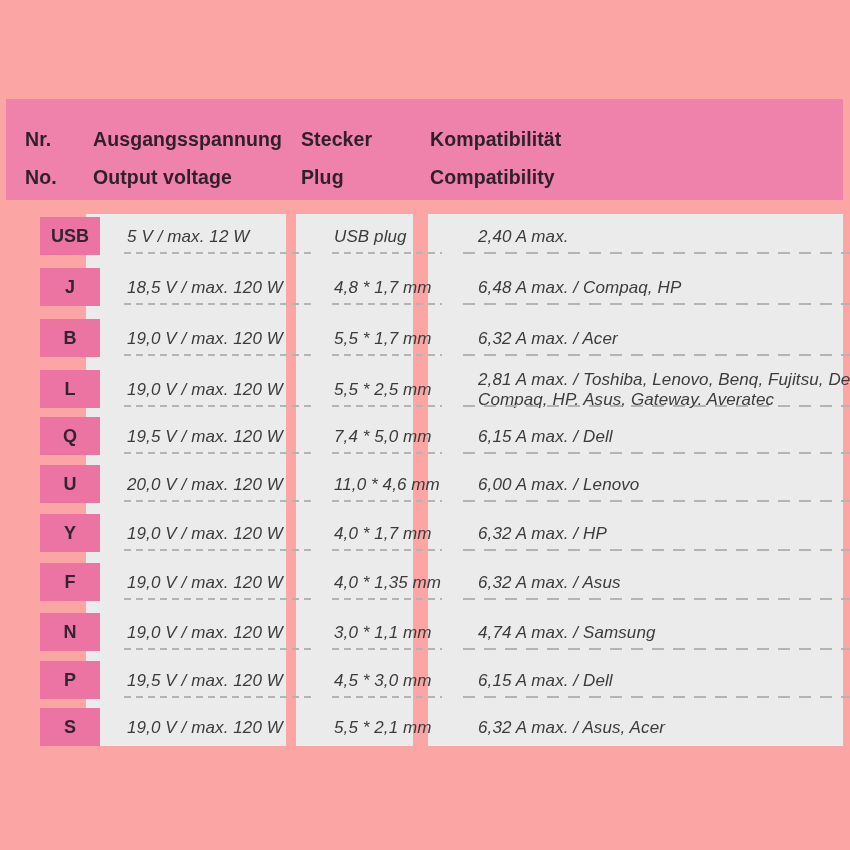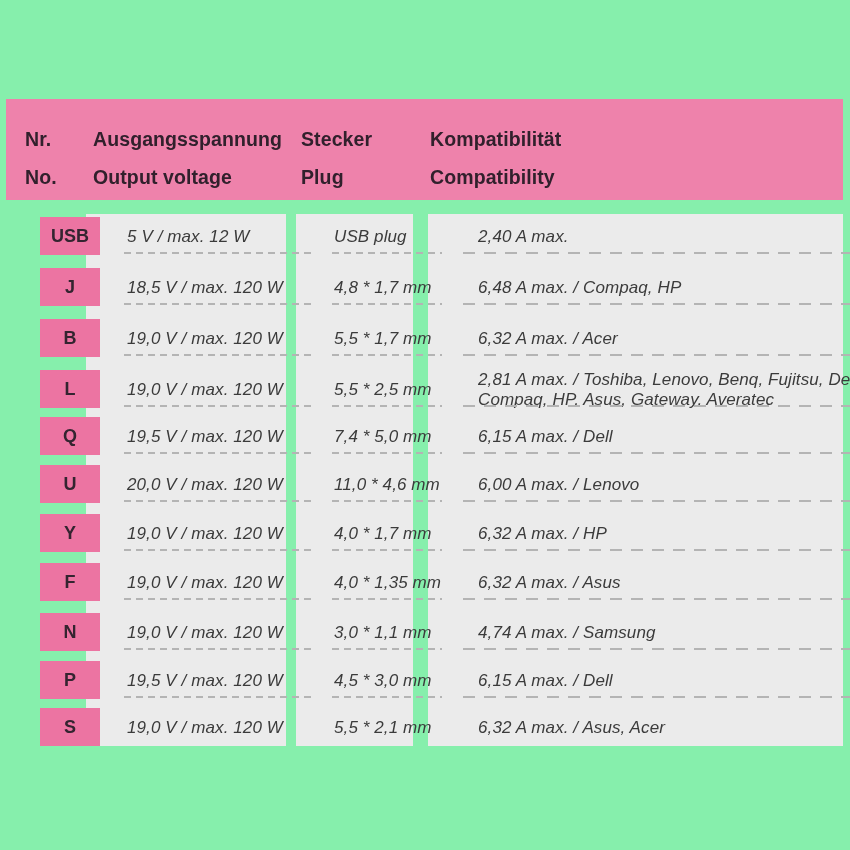--- a/index.html
+++ b/index.html
@@ -1,19 +1,19 @@
 <!DOCTYPE html>
 <html style="--header_pink: #ee82ab; --badge_pink: #ec74a2; --column_gray: #ebebeb; --dash_gray: #b4b4b4; --header_text: #31202c; --badge_text: #342430; --body_text: #3b3b3b;"><head>
 <meta charset="utf-8">
 <style>
   html,body{margin:0;padding:0;background:#ffffff;}
   .canvas{
     position:relative;
     width:850px;height:850px;
-    background:#86efac;
+    background:#fca5a5;
     font-family:"Liberation Sans","DejaVu Sans",sans-serif;
     overflow:hidden;
   }
   
   .header{
     position:absolute;left:6px;top:99px;width:837px;height:101px;
     background:var(--header_pink,#ee82ab);
     color:var(--header_text,#31202c);
   }
   .hcol{position:absolute;top:21px;font-size:19.5px;font-weight:600;letter-spacing:.1px;}

